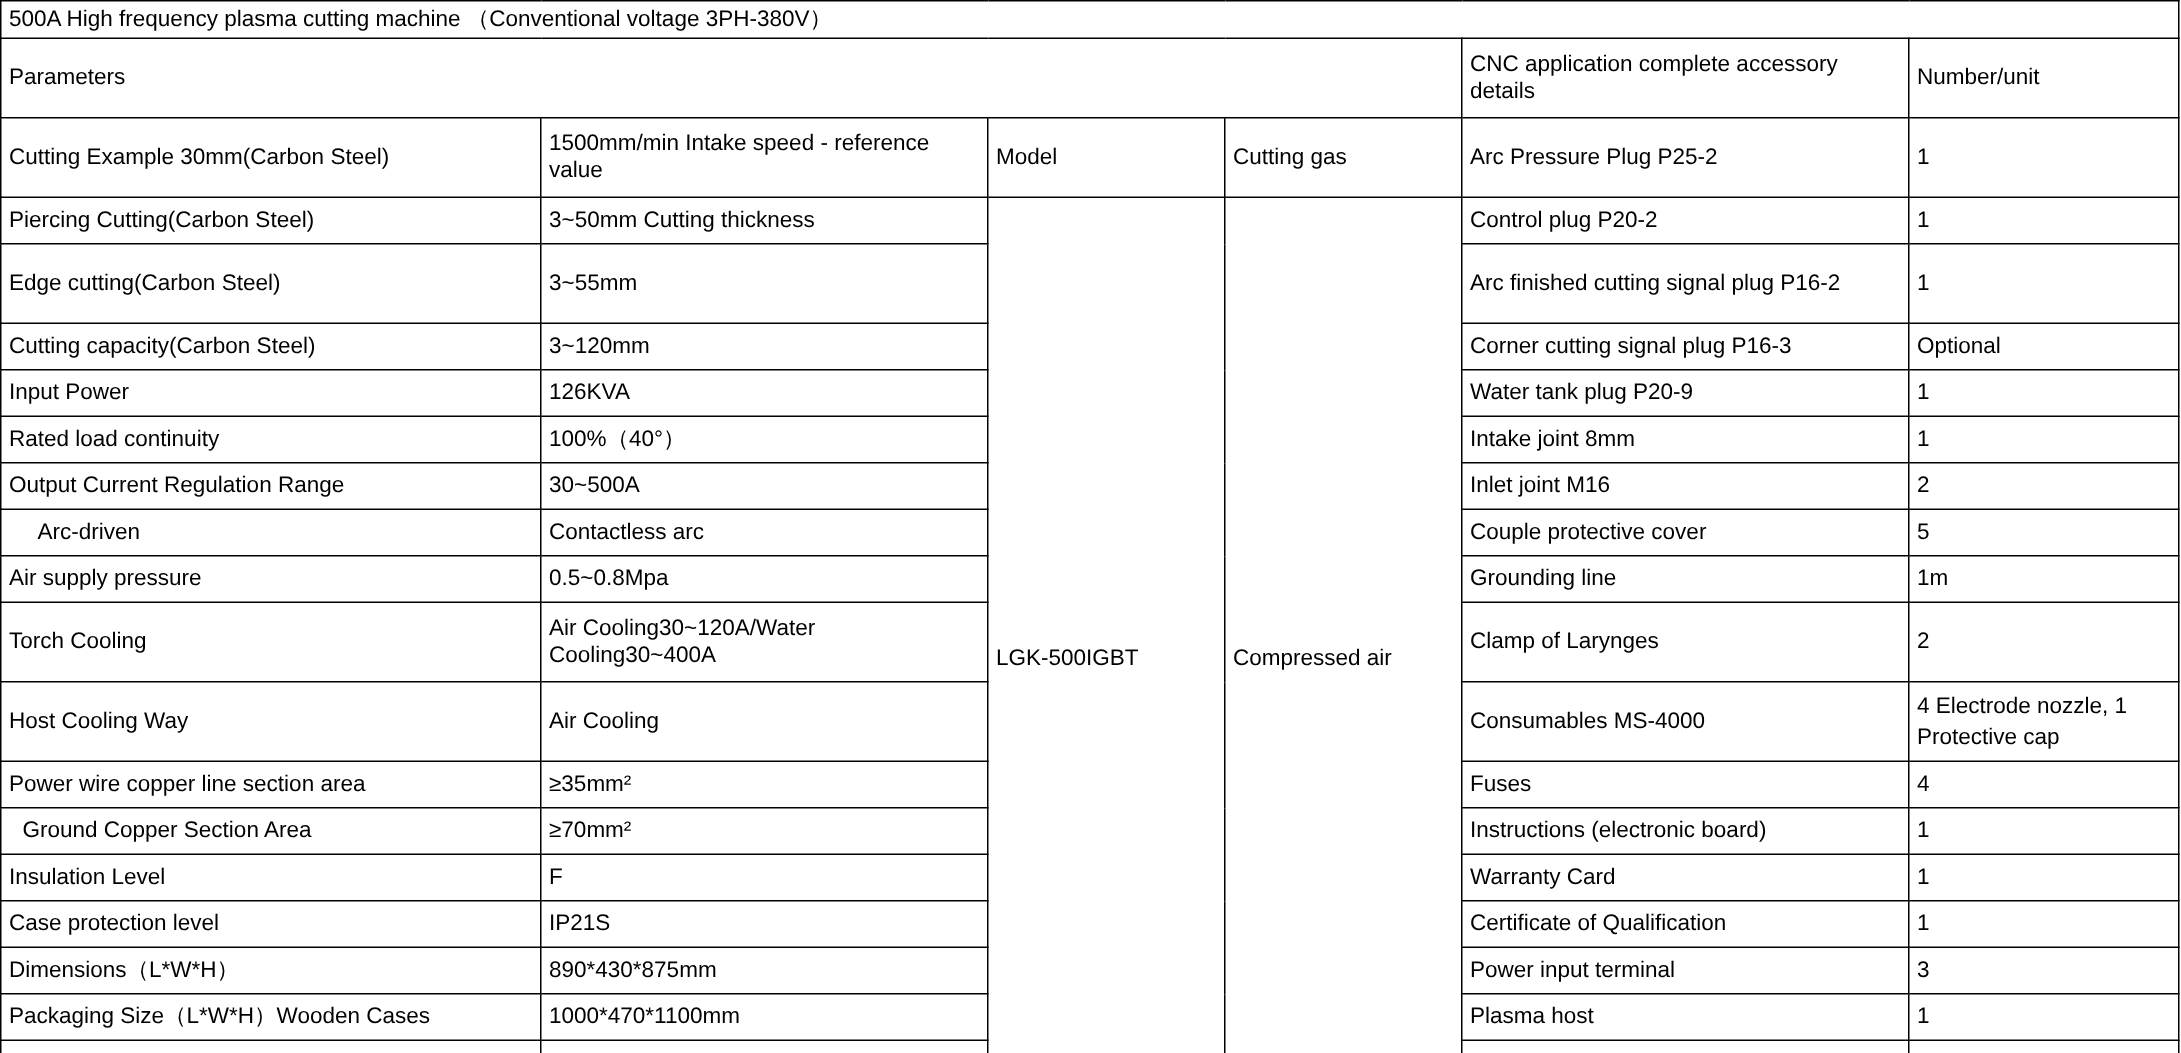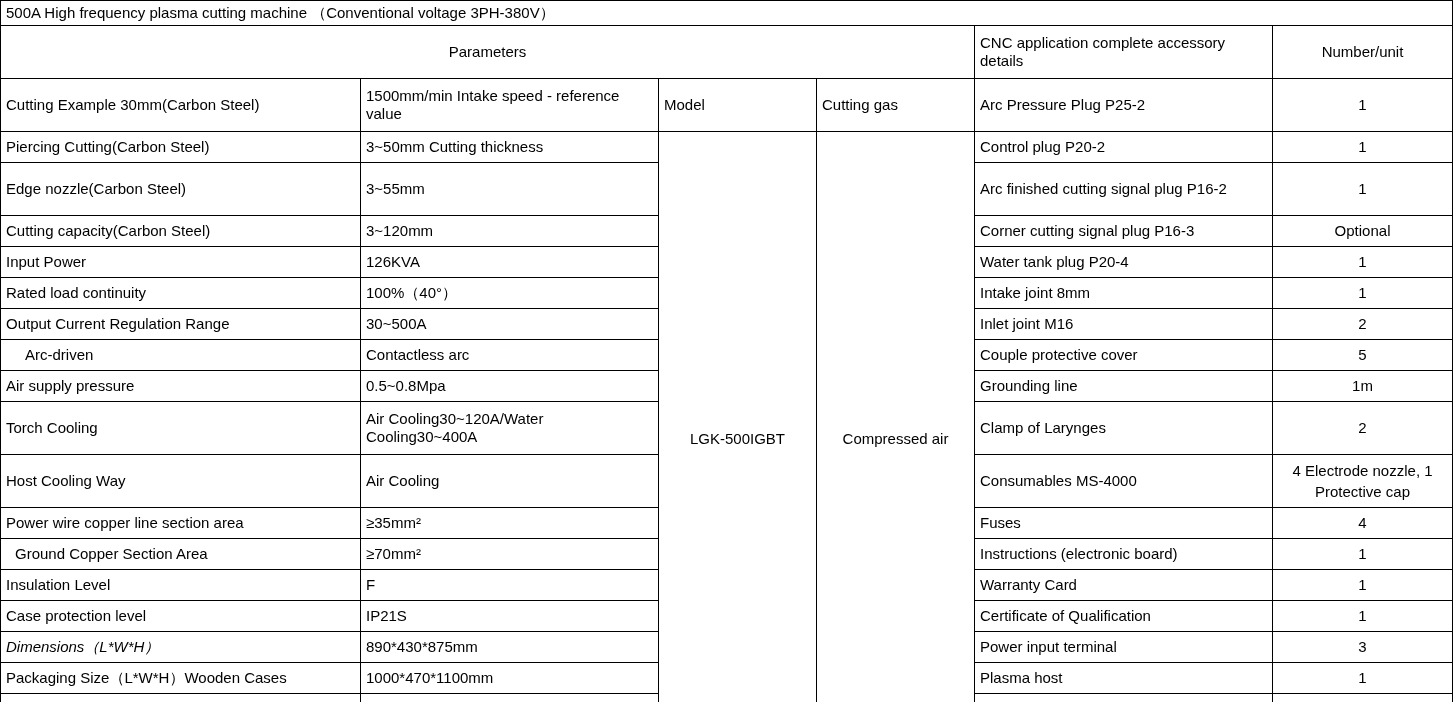--- a/index.html
+++ b/index.html
@@ -27,21 +27,20 @@
     line-height: 1.22;
     padding: 3px 5px;
     vertical-align: middle;
     word-wrap: break-word;
     overflow: hidden;
   }
   .c-title {
     text-align: left;
   }
   .c-center {
-    text-align: center;
   }
   .c-left {
     text-align: left;
   }
   .tall-cell {
     vertical-align: middle;
   }
   .clip {
     height: 46px;
     padding-top: 0;
@@ -94,37 +93,37 @@
     <tr>
       <td class="c-left" style="height:24px;">Piercing Cutting(Carbon Steel)</td>
       <td class="c-left">3~50mm  Cutting thickness</td>
       <td class="c-center tall-cell" rowspan="17">LGK-500IGBT</td>
       <td class="c-center tall-cell" rowspan="17">Compressed air</td>
       <td class="c-left">Control plug P20-2</td>
       <td class="c-center">1</td>
     </tr>
 
     <tr>
-      <td class="c-left" style="height:46px;">Edge nozzle(Carbon Steel)</td>
+      <td class="c-left" style="height:46px;">Edge cutting(Carbon Steel)</td>
       <td class="c-left">3~55mm</td>
       <td class="c-left">Arc finished cutting signal plug P16-2</td>
       <td class="c-center">1</td>
     </tr>
 
     <tr>
       <td class="c-left" style="height:24px;">Cutting capacity(Carbon Steel)</td>
       <td class="c-left">3~120mm</td>
       <td class="c-left">Corner cutting signal plug P16-3</td>
       <td class="c-center">Optional</td>
     </tr>
 
     <tr>
       <td class="c-left" style="height:24px;margin-top:20px;">Input Power</td>
       <td class="c-left">126KVA</td>
-      <td class="c-left">Water tank plug P20-4</td>
+      <td class="c-left">Water tank plug P20-9</td>
       <td class="c-center">1</td>
     </tr>
 
     <tr>
       <td class="c-left" style="height:24px;">Rated load continuity</td>
       <td class="c-left">100%（40°）</td>
       <td class="c-left">Intake joint  8mm</td>
       <td class="c-center">1</td>
     </tr>
 
@@ -187,21 +186,21 @@
     </tr>
 
     <tr>
       <td class="c-left" style="height:24px;">Case protection level</td>
       <td class="c-left">IP21S</td>
       <td class="c-left">Certificate of Qualification</td>
       <td class="c-center">1</td>
     </tr>
 
     <tr>
-      <td class="c-left" style="height:24px;font-style:italic;">Dimensions（L*W*H）</td>
+      <td class="c-left" style="height:24px;">Dimensions（L*W*H）</td>
       <td class="c-left">890*430*875mm</td>
       <td class="c-left">Power input terminal</td>
       <td class="c-center">3</td>
     </tr>
 
     <tr>
       <td class="c-left" style="height:24px; white-space:nowrap;">Packaging Size（L*W*H）Wooden Cases</td>
       <td class="c-left">1000*470*1100mm</td>
       <td class="c-left">Plasma host</td>
       <td class="c-center">1</td>

